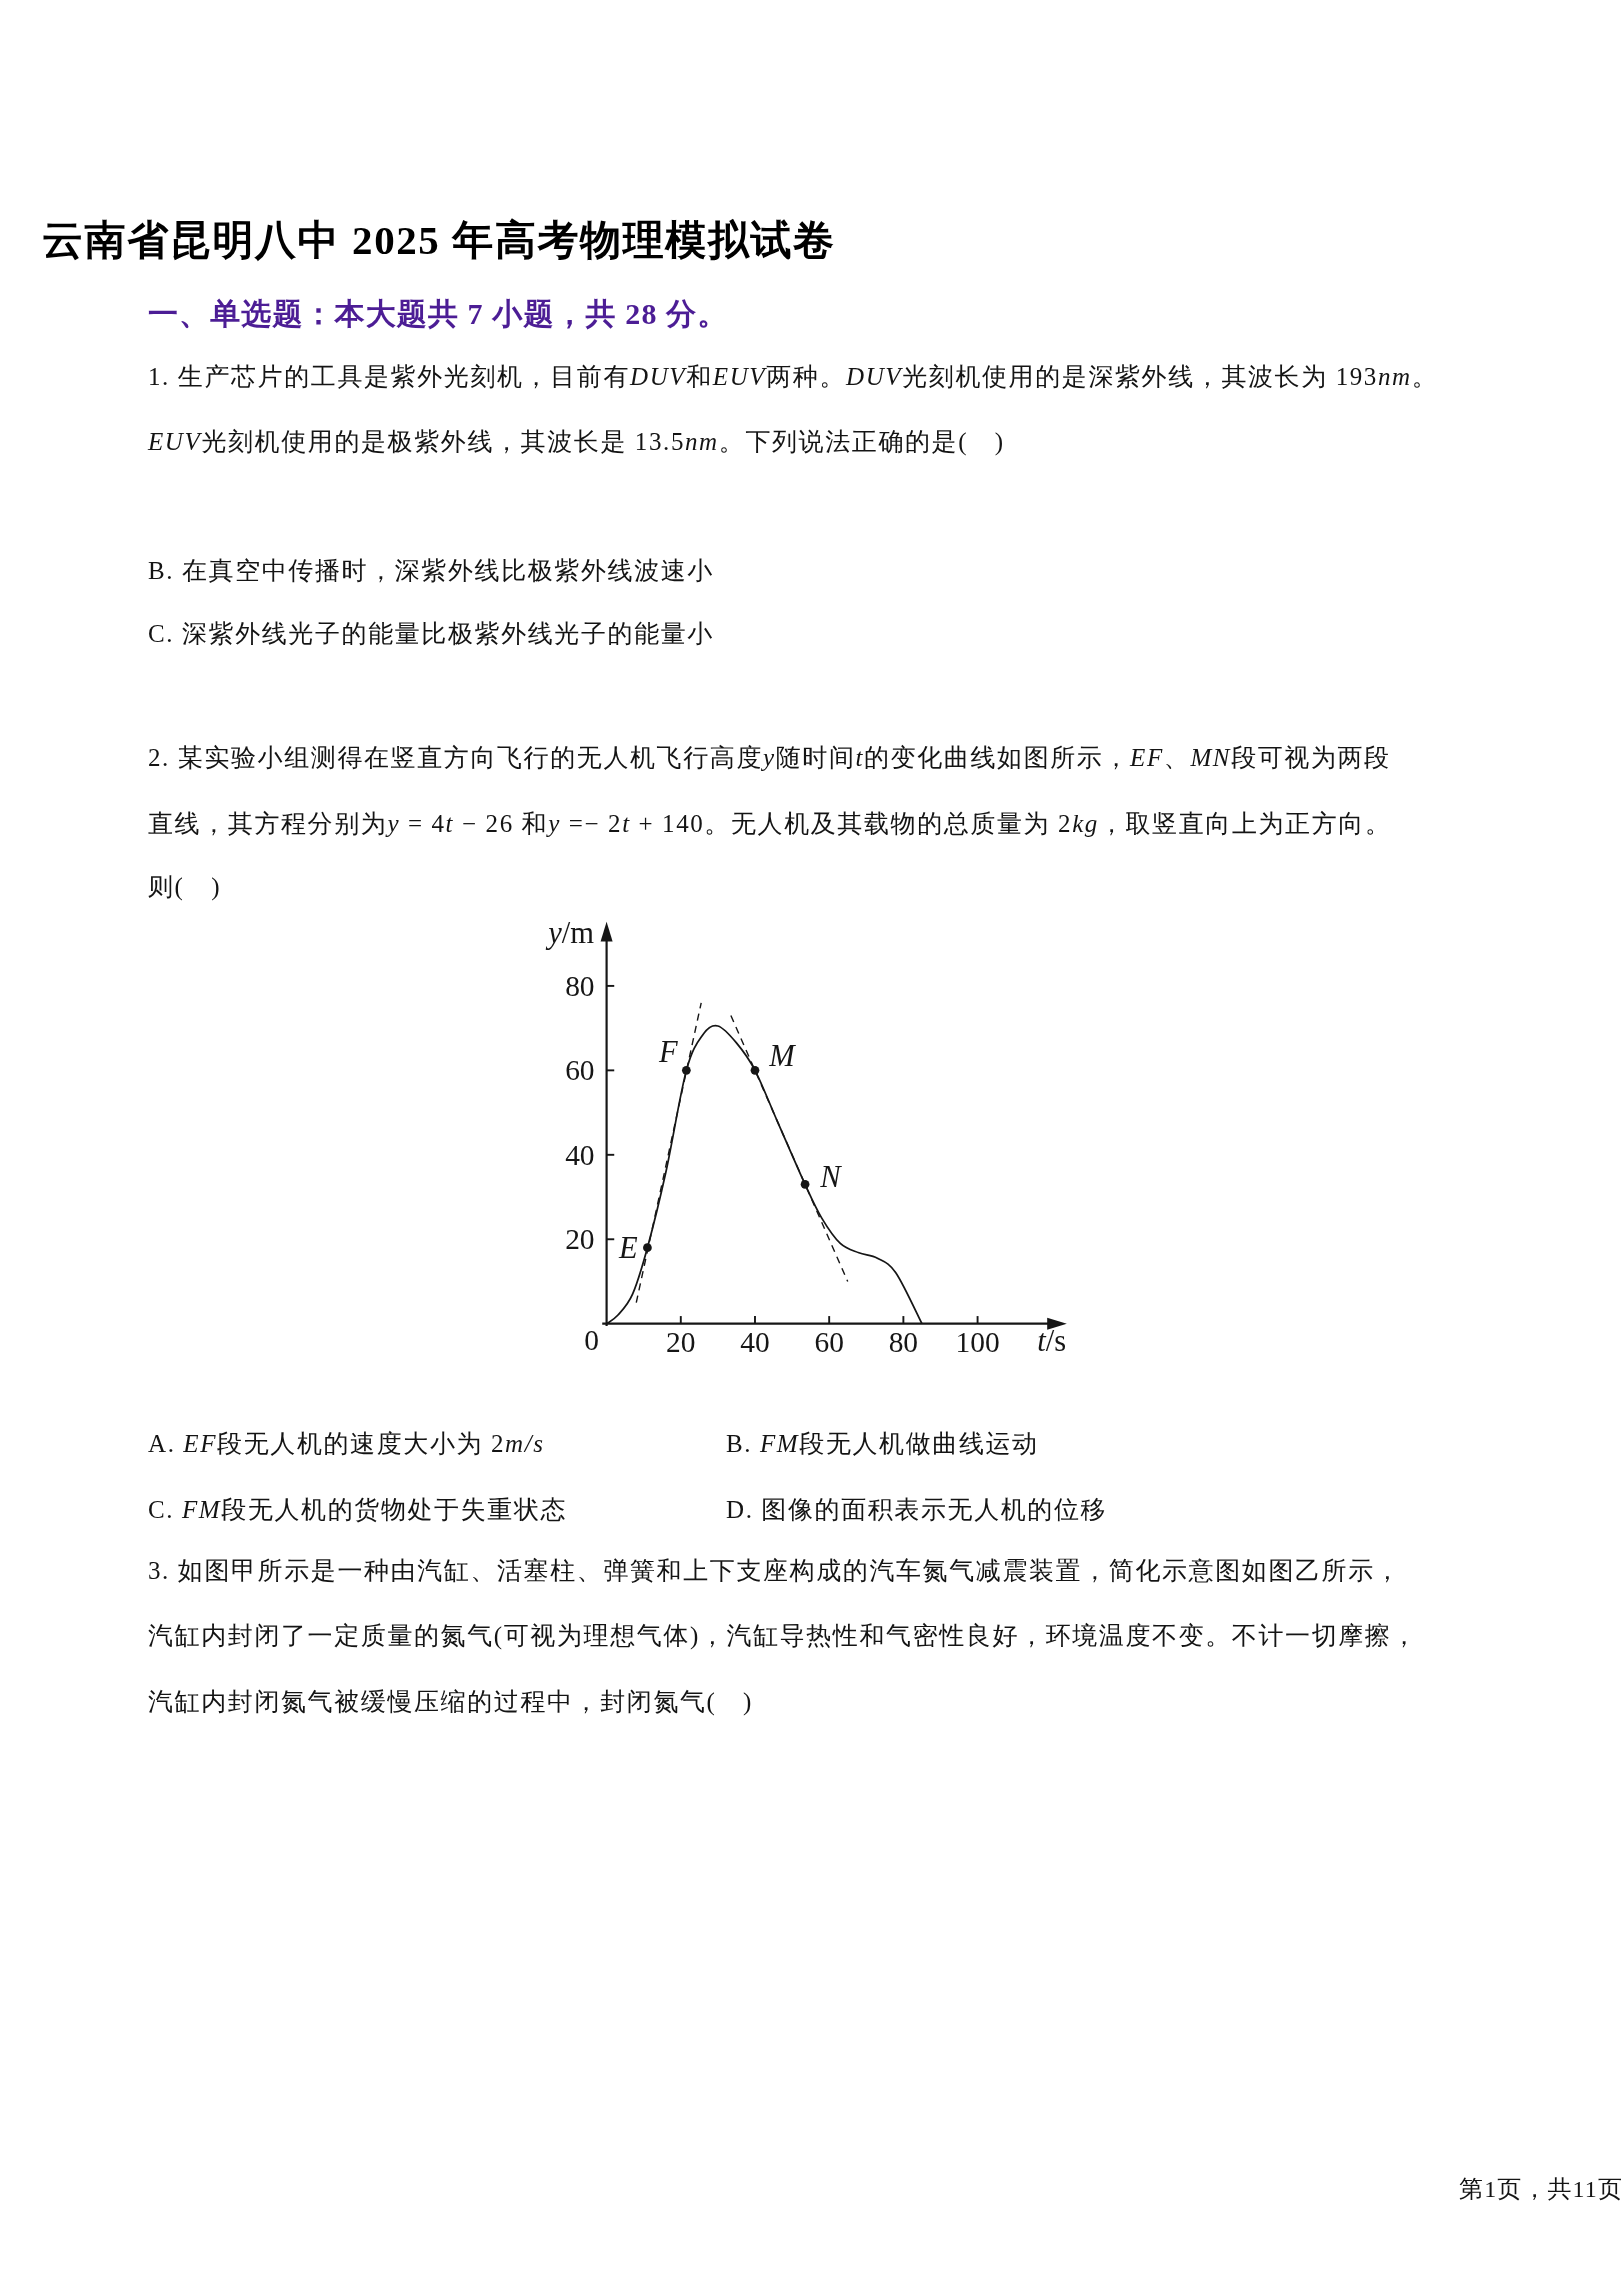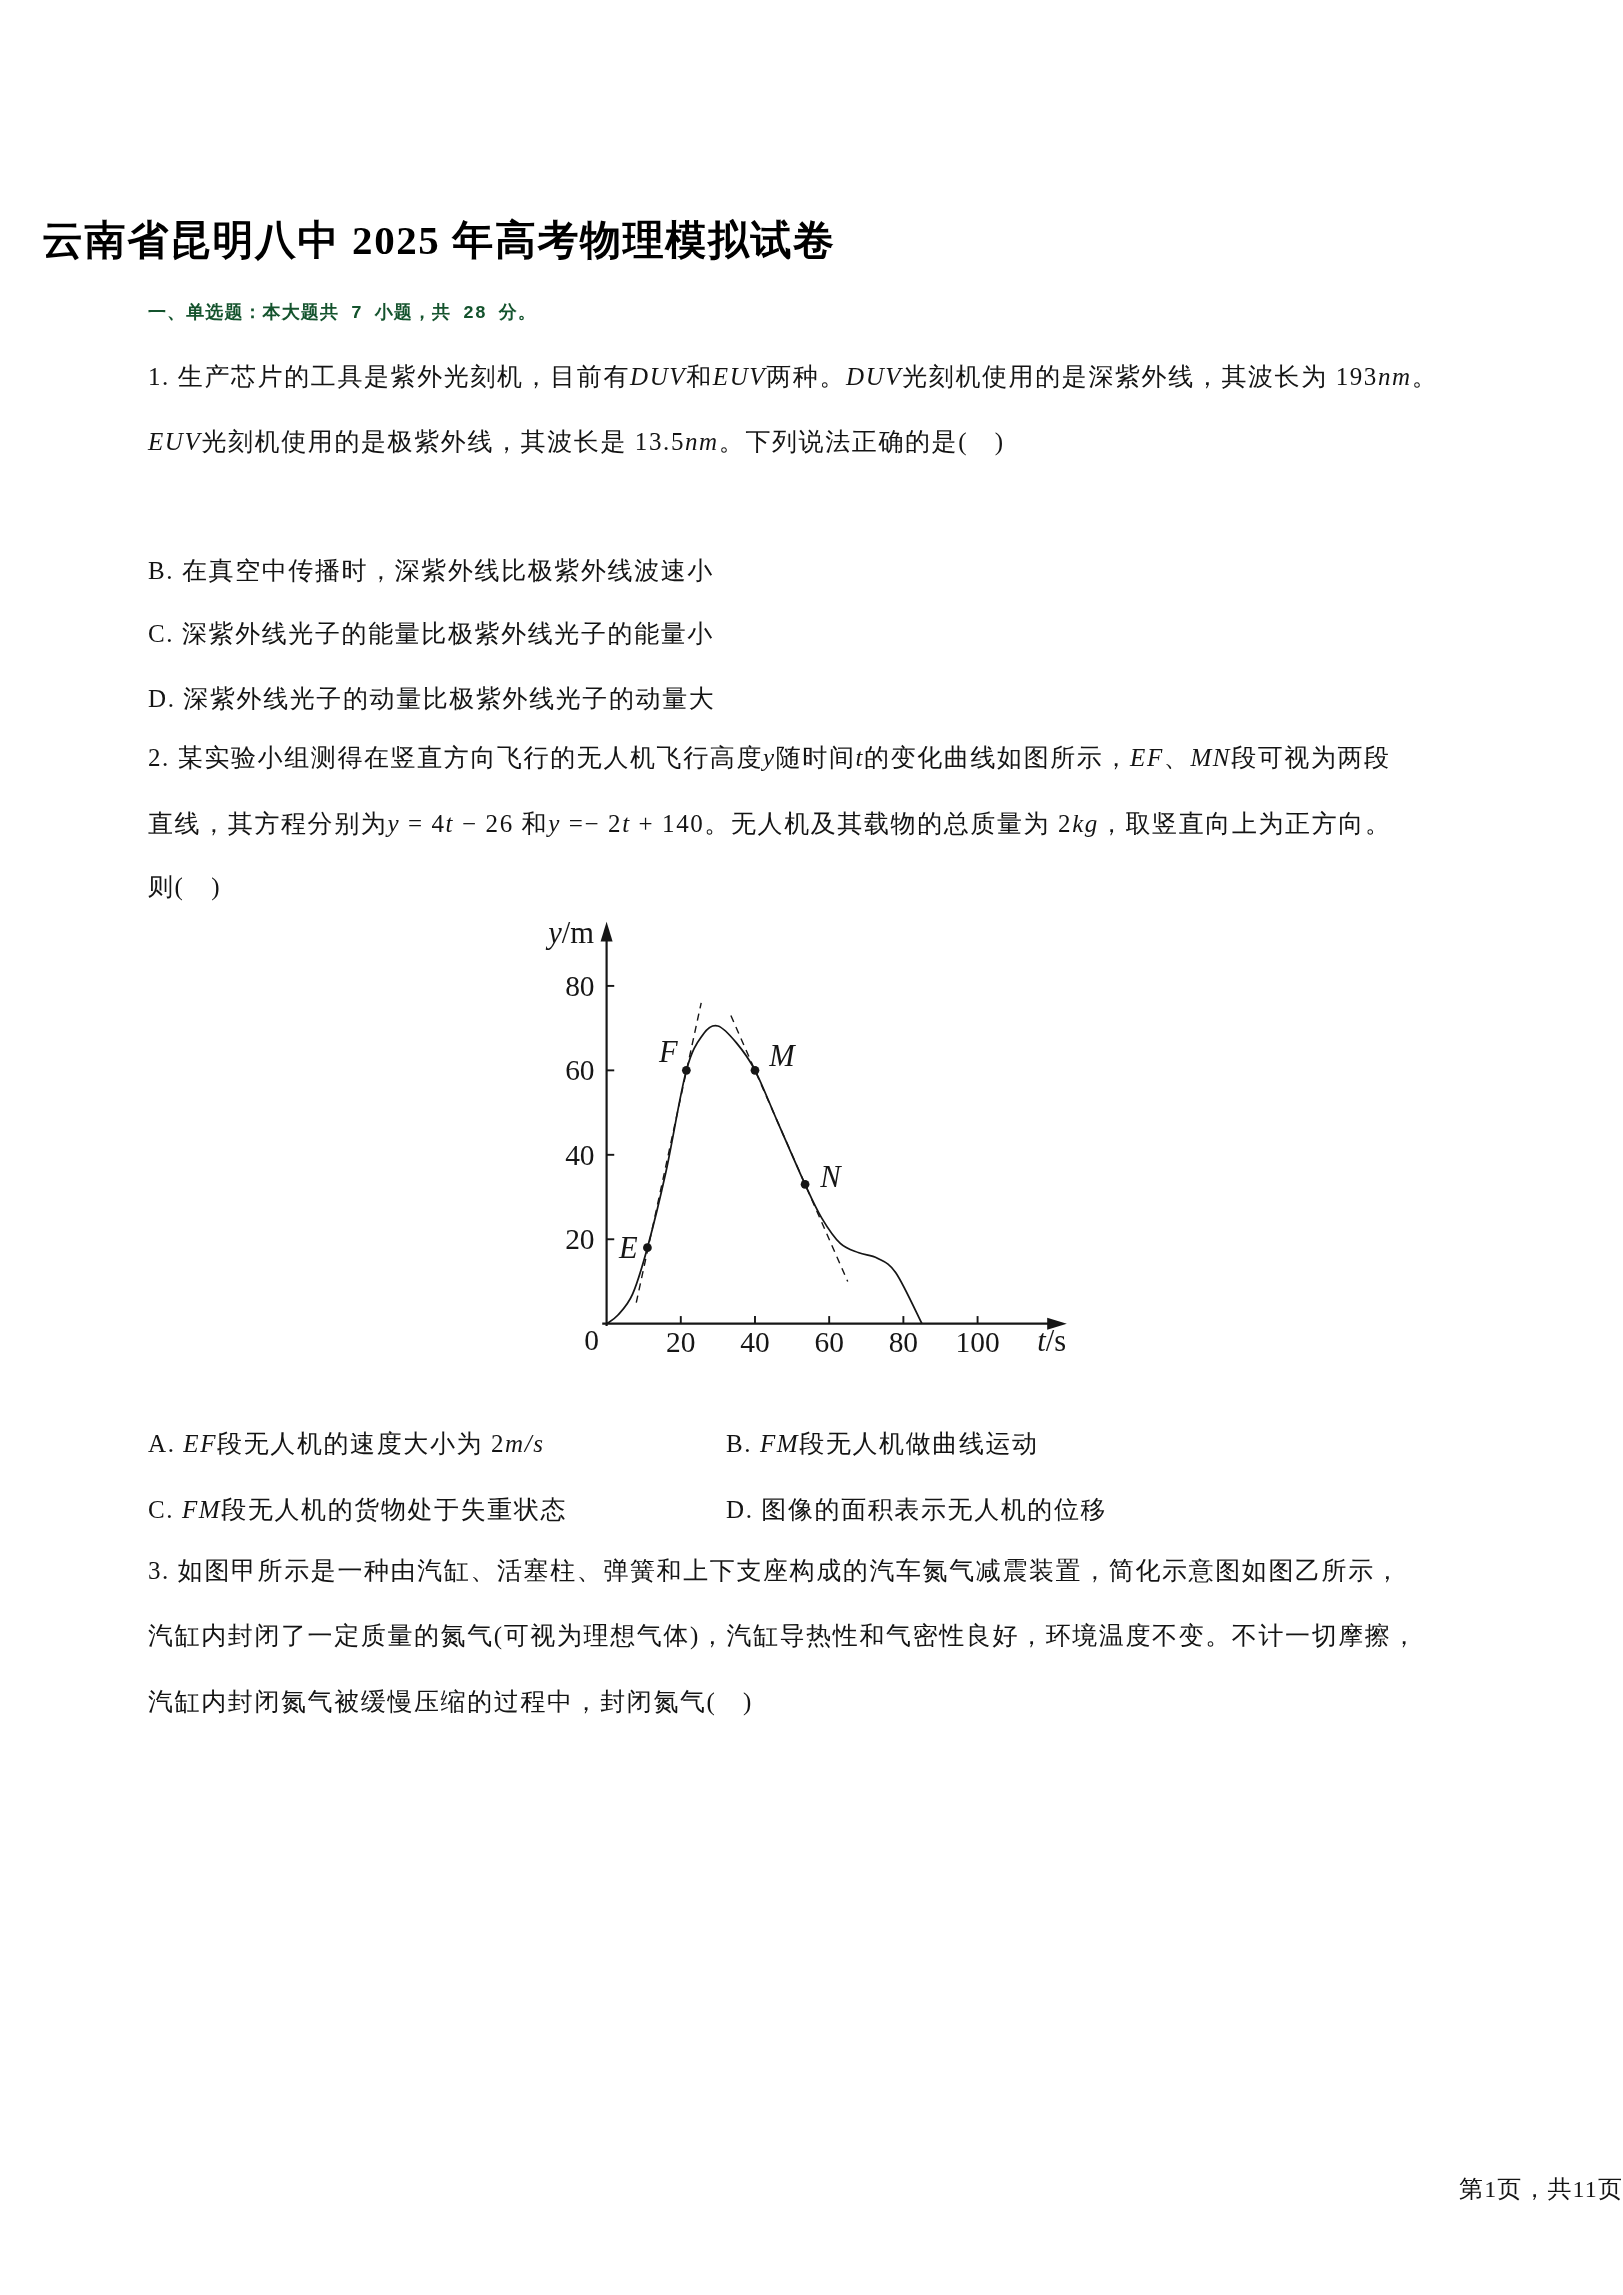--- a/index.html
+++ b/index.html
@@ -1,21 +1,21 @@
 <!DOCTYPE html>
 <html style="font-size:8.7px"><head>
 <meta charset="utf-8">
 <style>
   html,body{margin:0;padding:0;background:#ffffff;}
   body{width:1623px;height:2295px;font-family:"Liberation Serif","DejaVu Serif",serif;color:#141414;}
   .page{position:relative;width:1623px;height:2295px;background:#fff;overflow:hidden;}
   .title{position:absolute;top:217px;left:0;width:100%;text-align:left;
          font-size:41px;font-weight:700;letter-spacing:1.6px;line-height:47px;color:#000;margin-left:42px;}
-  .section-header{position:absolute;top:297px;left:148px;font-size:18px;font-weight:700;
-         font-family:Liberation Mono, monospace;letter-spacing:1.1px;line-height:33px;color:#14532d;white-space:nowrap;}
+  .section-header{position:absolute;top:297px;left:148px;font-size:30px;font-weight:700;
+         font-family:Liberation Serif, serif;letter-spacing:1.1px;line-height:33px;color:#4c1d95;white-space:nowrap;}
   .line{position:absolute;left:148px;font-size:25px;letter-spacing:1.6px;line-height:35px;
         white-space:nowrap;color:#141414;}
   .col2{left:726px;}
   .footer{position:absolute;top:2173px;left:0;width:100%;text-align:right;font-size:24px;
         letter-spacing:1.1px;color:#141414;}
   .chart{position:absolute;left:534px;top:902px;width:562px;height:491px;}
   .chart svg{width:100%;height:100%;}
   .chart text{font-family:"Liberation Serif","DejaVu Serif",serif;}
   i{font-style:italic;}
 </style>
@@ -25,21 +25,20 @@
 <div class="page">
 
   <div class="title">云南省昆明八中 2025 年高考物理模拟试卷</div>
 
   <div class="section-header">一、单选题：本大题共 7 小题，共 28 分。</div>
 
   <div class="line" style="top:359px">1. 生产芯片的工具是紫外光刻机，目前有<i>DUV</i>和<i>EUV</i>两种。<i>DUV</i>光刻机使用的是深紫外线，其波长为 193<i>nm</i>。</div>
   <div class="line" style="top:424px"><i>EUV</i>光刻机使用的是极紫外线，其波长是 13.5<i>nm</i>。下列说法正确的是(　)</div>
   <div class="line" style="top:553px">B. 在真空中传播时，深紫外线比极紫外线波速小</div>
   <div class="line" style="top:616px">C. 深紫外线光子的能量比极紫外线光子的能量小</div>
-  <div class="line" style="top:681px">D. 深紫外线光子的动量比极紫外线光子的动量大</div>
 
   <div class="line" style="top:740px">2. 某实验小组测得在竖直方向飞行的无人机飞行高度<i>y</i>随时间<i>t</i>的变化曲线如图所示，<i>EF</i>、<i>MN</i>段可视为两段</div>
   <div class="line" style="top:806px">直线，其方程分别为<i>y</i> = 4<i>t</i> − 26 和<i>y</i> =− 2<i>t</i> + 140。无人机及其载物的总质量为 2<i>kg</i>，取竖直向上为正方向。</div>
   <div class="line" style="top:869px">则(　)</div>
 
   <div class="chart">
     <svg id="chart-svg" viewBox="0 0 1030 900">
         <line x1="125" y1="773" x2="952.6" y2="773" stroke="#161616" stroke-width="4"></line>
         <polygon points="976.6,773 940.6,762 940.6,784" fill="#161616"></polygon>
         <line x1="133" y1="777" x2="133" y2="66.39999999999998" stroke="#161616" stroke-width="4"></line>

